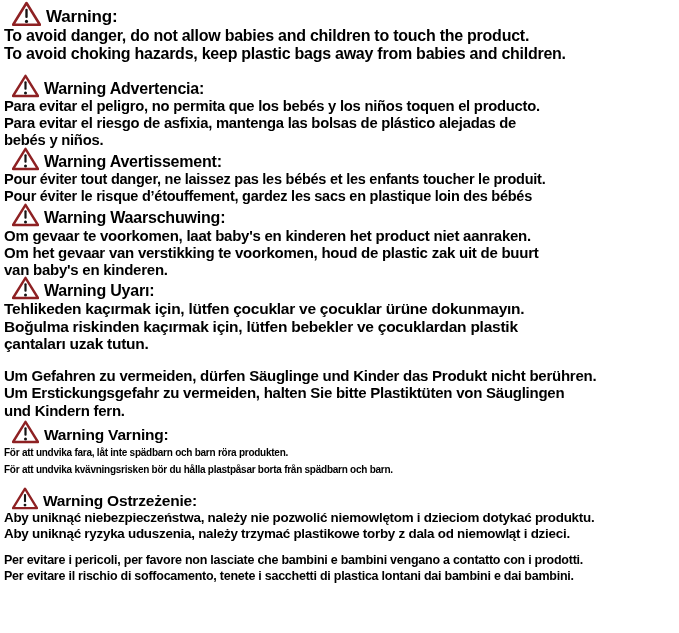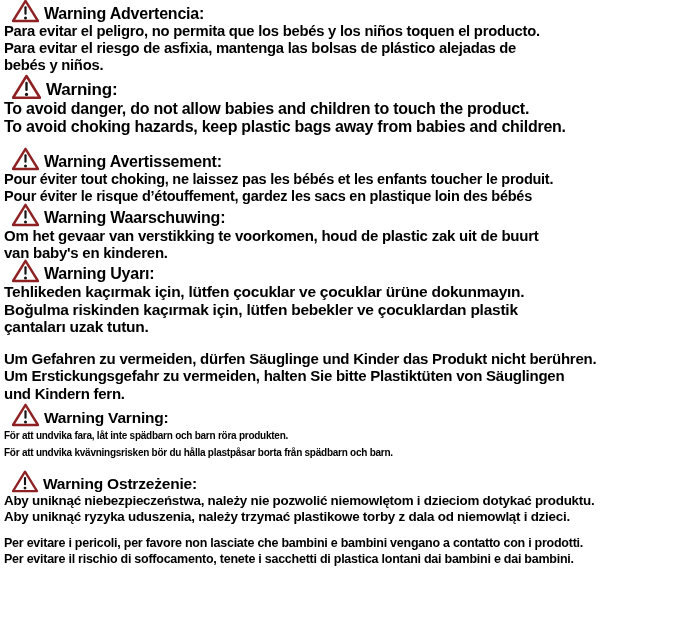--- a/index.html
+++ b/index.html
@@ -40,77 +40,78 @@
   .s7 .line { font-size: 13.4px; line-height: 16px; }
   .s8 .head { height: 18px; }
   .s8 .title { font-size: 14.5px; }
   .s8 .line { font-size: 12.5px; line-height: 15.5px; }
 </style>
 </head>
 <body>
 
 <div class="page">
 
+  <section class="warn s0">
+    <div class="head">
+      <span class="icon">
+        <svg width="29" height="26" viewBox="0 0 27 24">
+          <path d="M13.5 1.8 L26 22 L1 22 Z" fill="#ffffff" stroke="#8e2123" stroke-width="2.4" stroke-linejoin="round"></path>
+          <rect x="12.4" y="7.2" width="2.2" height="8.6" rx="1" fill="#141414"></rect>
+          <circle cx="13.5" cy="18.9" r="1.5" fill="#141414"></circle>
+        </svg>
+      </span>
+      <span class="title">Warning:</span>
+    </div>
+    <div class="line">To avoid danger, do not allow babies and children to touch the product.</div>
+    <div class="line">To avoid choking hazards, keep plastic bags away from babies and children.</div>
+  </section>
+
   <section class="warn s1">
     <div class="head">
       <span class="icon">
         <svg width="27" height="24" viewBox="0 0 27 24">
           <path d="M13.5 1.8 L26 22 L1 22 Z" fill="#ffffff" stroke="#8e2123" stroke-width="2.4" stroke-linejoin="round"></path>
           <rect x="12.4" y="7.2" width="2.2" height="8.6" rx="1" fill="#141414"></rect>
           <circle cx="13.5" cy="18.9" r="1.5" fill="#141414"></circle>
         </svg>
       </span>
       <span class="title">Warning Advertencia:</span>
     </div>
     <div class="line">Para evitar el peligro, no permita que los bebés y los niños toquen el producto.</div>
     <div class="line">Para evitar el riesgo de asfixia, mantenga las bolsas de plástico alejadas de</div>
     <div class="line">bebés y niños.</div>
   </section>
 
-  <section class="warn s0">
-    <div class="head">
-      <span class="icon">
-        <svg width="29" height="26" viewBox="0 0 27 24">
-          <path d="M13.5 1.8 L26 22 L1 22 Z" fill="#ffffff" stroke="#8e2123" stroke-width="2.4" stroke-linejoin="round"></path>
-          <rect x="12.4" y="7.2" width="2.2" height="8.6" rx="1" fill="#141414"></rect>
-          <circle cx="13.5" cy="18.9" r="1.5" fill="#141414"></circle>
-        </svg>
-      </span>
-      <span class="title">Warning:</span>
-    </div>
-    <div class="line">To avoid danger, do not allow babies and children to touch the product.</div>
-    <div class="line">To avoid choking hazards, keep plastic bags away from babies and children.</div>
-  </section>
-
   <section class="warn s2">
     <div class="head">
       <span class="icon">
         <svg width="27" height="24" viewBox="0 0 27 24">
           <path d="M13.5 1.8 L26 22 L1 22 Z" fill="#ffffff" stroke="#8e2123" stroke-width="2.4" stroke-linejoin="round"></path>
           <rect x="12.4" y="7.2" width="2.2" height="8.6" rx="1" fill="#141414"></rect>
           <circle cx="13.5" cy="18.9" r="1.5" fill="#141414"></circle>
         </svg>
       </span>
       <span class="title">Warning Avertissement:</span>
     </div>
-    <div class="line">Pour éviter tout choking, ne laissez pas les bébés et les enfants toucher le produit.</div>
+    <div class="line">Pour éviter tout danger, ne laissez pas les bébés et les enfants toucher le produit.</div>
     <div class="line">Pour éviter le risque d’étouffement, gardez les sacs en plastique loin des bébés</div>
   </section>
 
   <section class="warn s3">
     <div class="head">
       <span class="icon">
         <svg width="27" height="24" viewBox="0 0 27 24">
           <path d="M13.5 1.8 L26 22 L1 22 Z" fill="#ffffff" stroke="#8e2123" stroke-width="2.4" stroke-linejoin="round"></path>
           <rect x="12.4" y="7.2" width="2.2" height="8.6" rx="1" fill="#141414"></rect>
           <circle cx="13.5" cy="18.9" r="1.5" fill="#141414"></circle>
         </svg>
       </span>
       <span class="title">Warning Waarschuwing:</span>
     </div>
+    <div class="line">Om gevaar te voorkomen, laat baby's en kinderen het product niet aanraken.</div>
     <div class="line">Om het gevaar van verstikking te voorkomen, houd de plastic zak uit de buurt</div>
     <div class="line">van baby's en kinderen.</div>
   </section>
 
   <section class="warn s4">
     <div class="head">
       <span class="icon">
         <svg width="27" height="24" viewBox="0 0 27 24">
           <path d="M13.5 1.8 L26 22 L1 22 Z" fill="#ffffff" stroke="#8e2123" stroke-width="2.4" stroke-linejoin="round"></path>
           <rect x="12.4" y="7.2" width="2.2" height="8.6" rx="1" fill="#141414"></rect>

